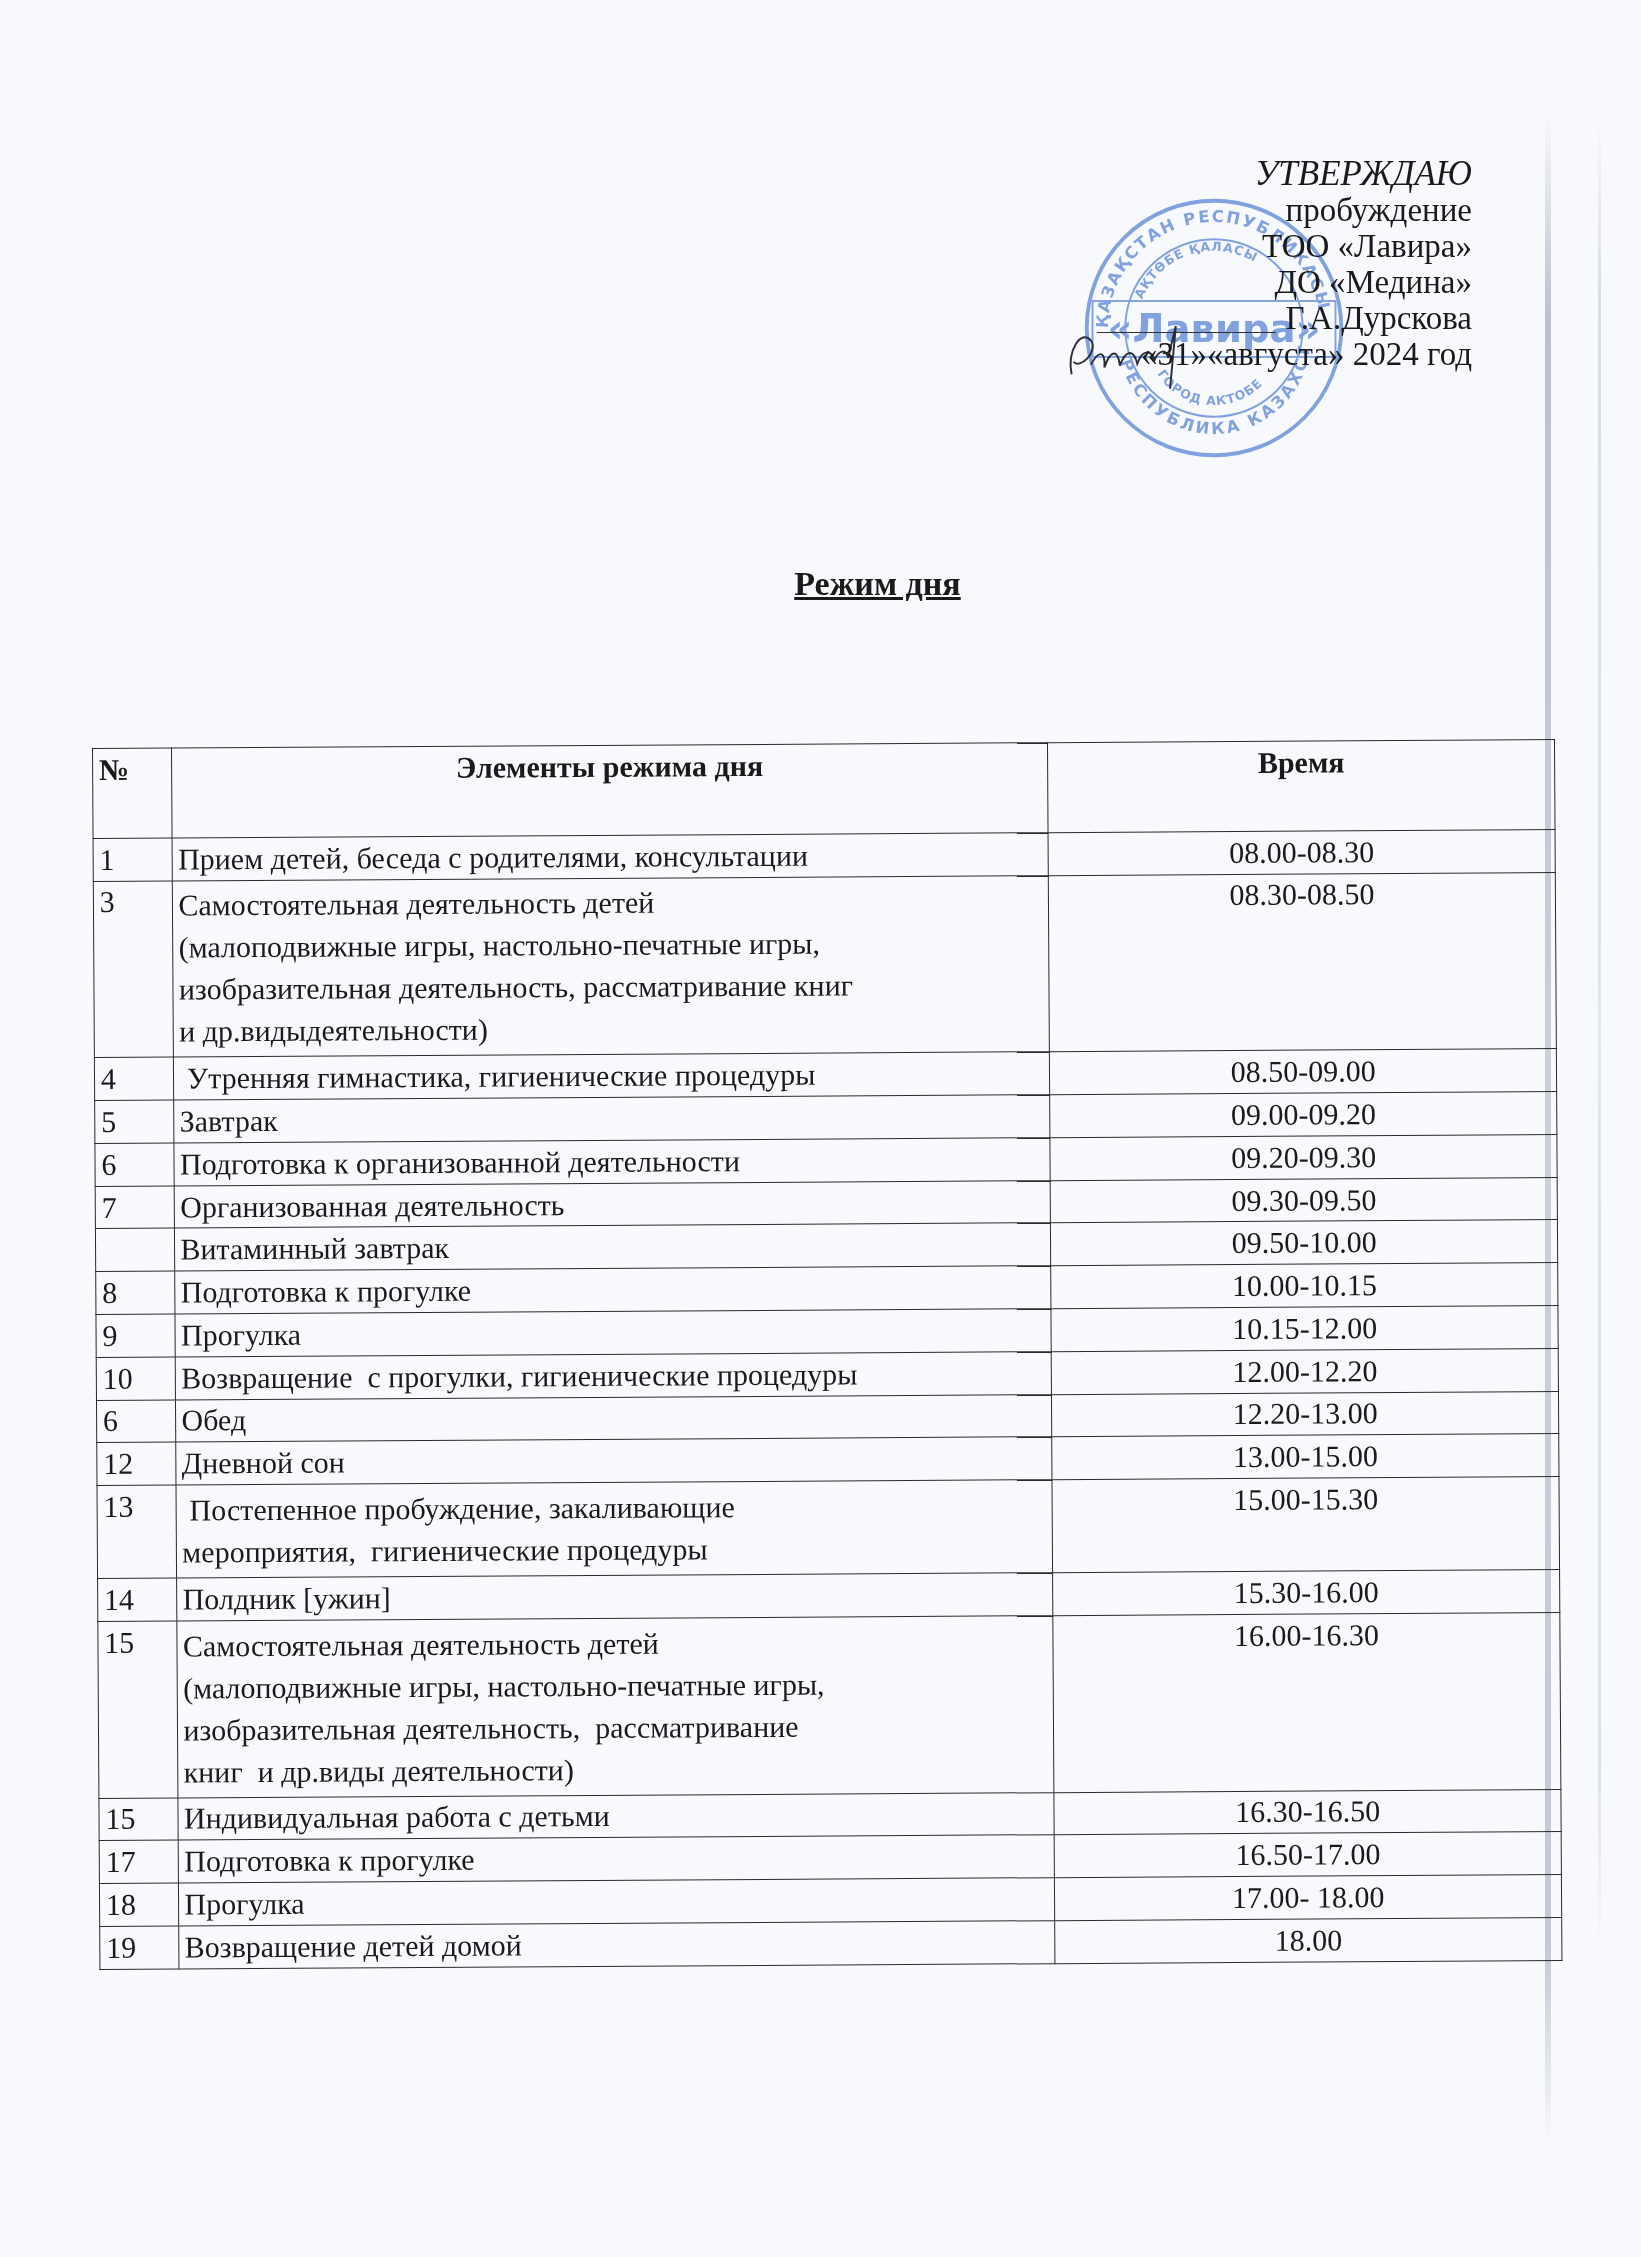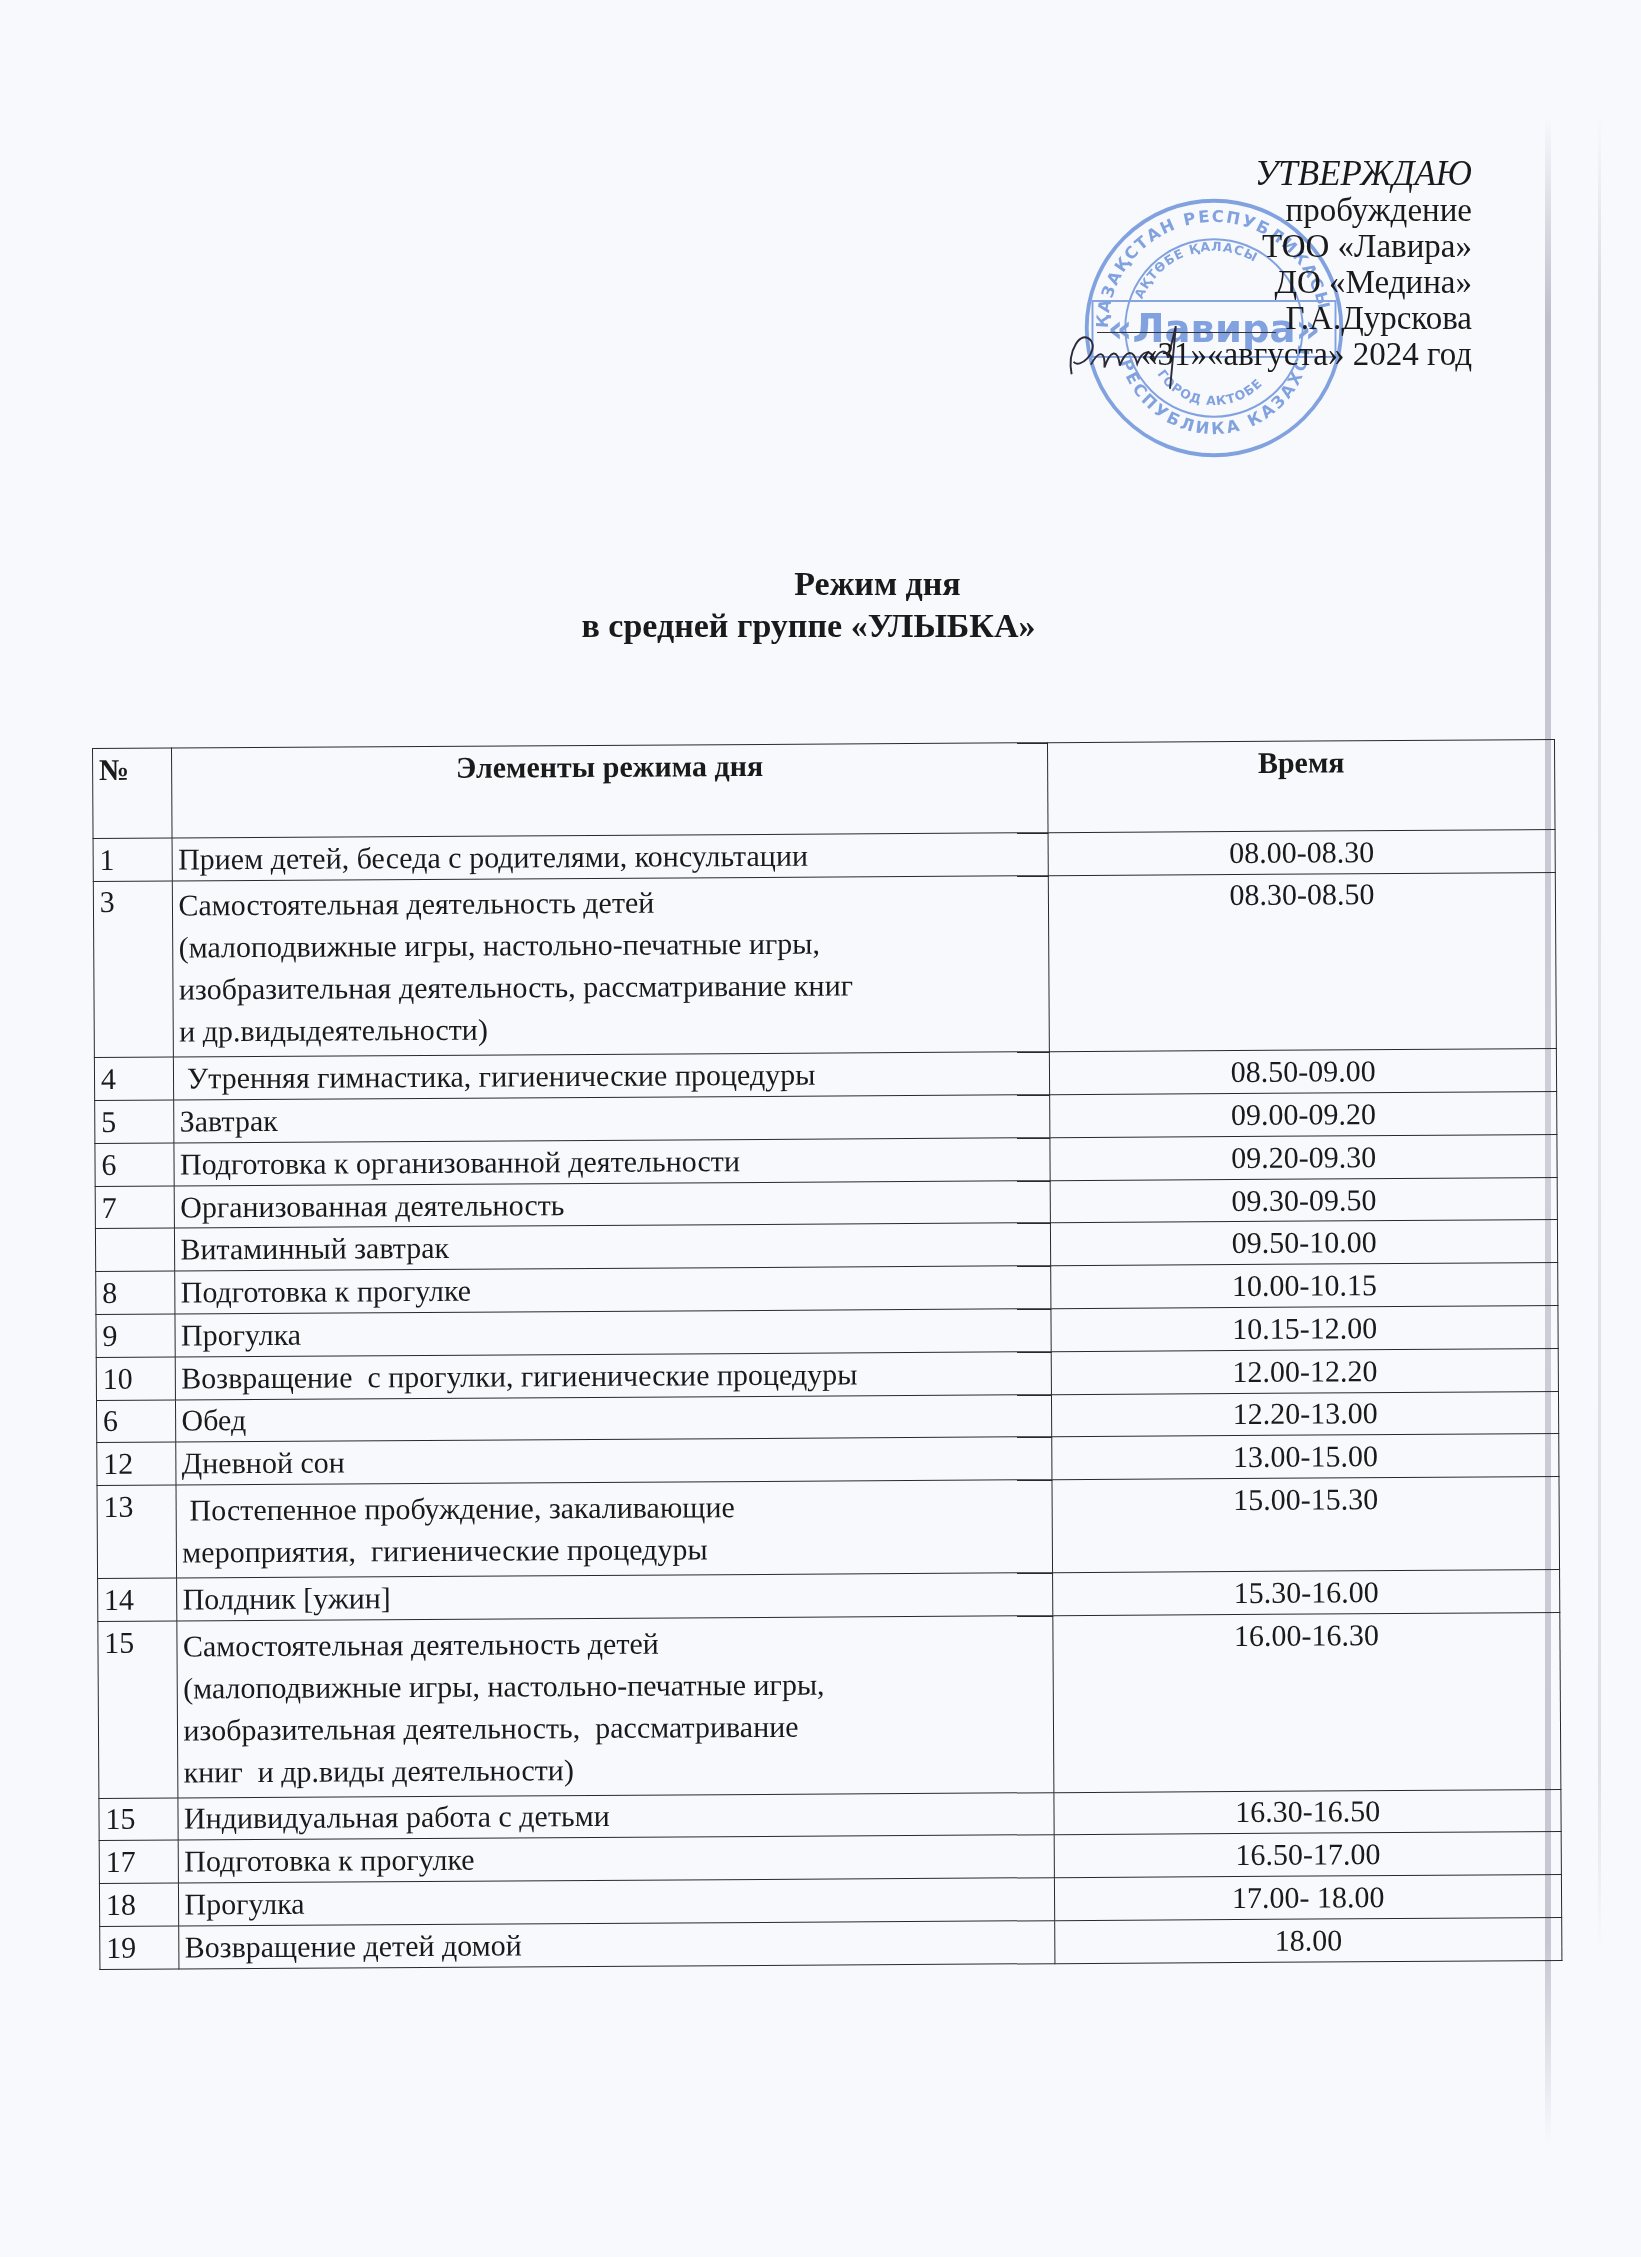--- a/index.html
+++ b/index.html
@@ -28,21 +28,21 @@
       position: absolute; left: 1062px; top: 321px; width: 164px; height: 68px;
     }
     .stamp {
       position: absolute; left: 1079px; top: 193px; width: 270px; height: 270px;
       opacity: 0.75;
     }
     .title-block {
       position: absolute; left: 0; right: 0; top: 563px;
       text-align: center; font-weight: bold; font-size: 34px; line-height: 42px;
     }
-    .title-block .t1 { display: block; padding-left: 114px; }
+    .title-block .t1 { display: block; padding-left: 114px; text-decoration: underline; }
     .title-block .t2 { display: block; padding-right: 24px; }
     table.schedule {
       position: absolute; left: 92px; top: 748px; width: 1463px;
       border-collapse: collapse; font-size: 30px; line-height: 34px;
       transform: rotate(-0.35deg); transform-origin: top left;
     }
     table.schedule th, table.schedule td {
       border: 1.9px solid #2a2a2a; vertical-align: top; padding: 3.9px 5.8px 3.9px 5.8px;
     }
     table.schedule th { font-weight: bold; font-size: 30px; height: 81px; }
@@ -93,21 +93,20 @@
   <span class="line big">УТВЕРЖДАЮ</span>
   <span class="line">пробуждение</span>
   <span class="line">ТОО «Лавира»</span>
   <span class="line">ДО «Медина»</span>
   <span class="line"><span class="sig-line"></span><span>Г.А.Дурскова</span></span>
   <span class="line">«31»«августа» 2024 год</span>
 </div>
 
 <div class="title-block">
   <span class="t1">Режим дня</span>
-  <span class="t2">в  средней группе «УЛЫБКА»</span>
 </div>
 
 <table class="schedule">
   <thead>
     <tr>
       <th class="col-num">№</th>
       <th class="col-desc">Элементы режима дня</th>
       <th class="col-time">Время</th>
     </tr>
   </thead>

